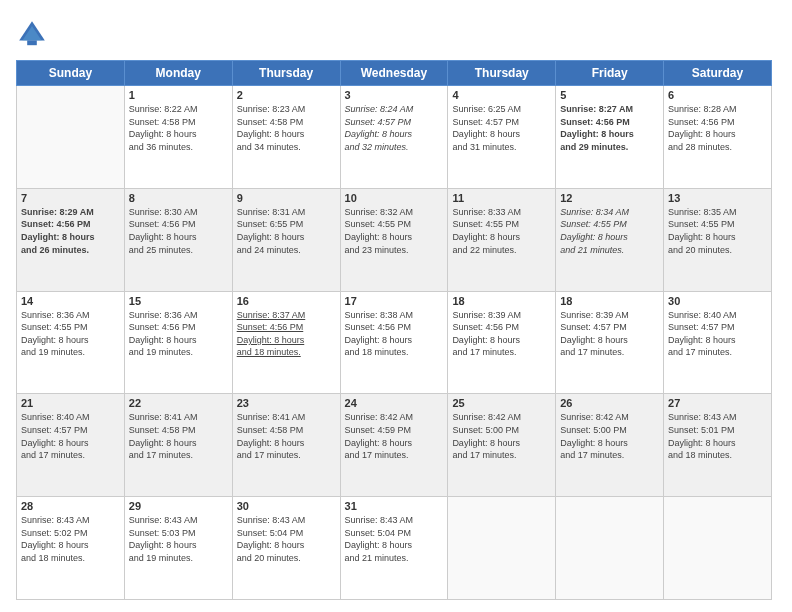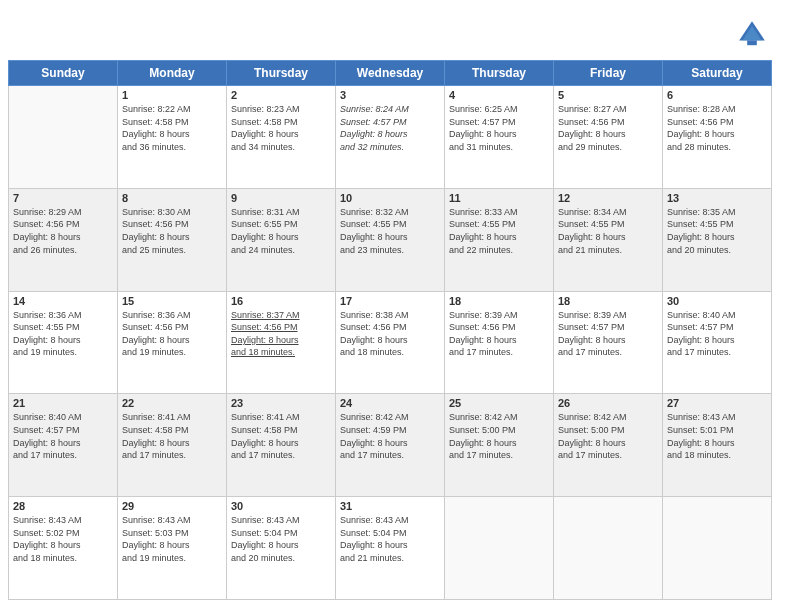--- a/index.html
+++ b/index.html
@@ -6,24 +6,23 @@
     body {
       font-family: Arial, sans-serif;
       background: #fff;
       width: 792px;
       height: 612px;
       overflow: hidden;
     }
     .page {
       width: 792px;
       height: 612px;
-      padding: 18px 20px 12px 8px;
+      padding: 18px 20px 12px 16px;
       display: flex;
       flex-direction: column;
-      align-items: flex-end;
     }
     .header {
       display: flex;
       justify-content: space-between;
       align-items: flex-start;
       margin-bottom: 10px;
     }
     .logo {
       display: flex;
       align-items: center;
@@ -168,37 +167,37 @@
           </td>
           <td class="day-cell">
             <span class="day-number">4</span>
             <div class="day-info" style="white-space: pre-line;">Sunrise: 6:25 AM
 Sunset: 4:57 PM
 Daylight: 8 hours
 and 31 minutes.</div>
           </td>
           <td class="day-cell">
             <span class="day-number">5</span>
-            <div class="day-info" style="white-space: pre-line;">Sunrise: 8:27 AM
+            <div class="day-info" style="white-space: pre-line; font-weight: bold;">Sunrise: 8:27 AM
 Sunset: 4:56 PM
 Daylight: 8 hours
 and 29 minutes.</div>
           </td>
           <td class="day-cell">
             <span class="day-number">6</span>
             <div class="day-info" style="white-space: pre-line;">Sunrise: 8:28 AM
 Sunset: 4:56 PM
 Daylight: 8 hours
 and 28 minutes.</div>
           </td>
         </tr>
         <tr>
           <td class="day-cell shaded">
             <span class="day-number">7</span>
-            <div class="day-info" style="white-space: pre-line;">Sunrise: 8:29 AM
+            <div class="day-info" style="white-space: pre-line; font-weight: bold;">Sunrise: 8:29 AM
 Sunset: 4:56 PM
 Daylight: 8 hours
 and 26 minutes.</div>
           </td>
           <td class="day-cell shaded">
             <span class="day-number">8</span>
             <div class="day-info" style="white-space: pre-line;">Sunrise: 8:30 AM
 Sunset: 4:56 PM
 Daylight: 8 hours
 and 25 minutes.</div>
@@ -219,21 +218,21 @@
           </td>
           <td class="day-cell shaded">
             <span class="day-number">11</span>
             <div class="day-info" style="white-space: pre-line;">Sunrise: 8:33 AM
 Sunset: 4:55 PM
 Daylight: 8 hours
 and 22 minutes.</div>
           </td>
           <td class="day-cell shaded">
             <span class="day-number">12</span>
-            <div class="day-info" style="white-space: pre-line;">Sunrise: 8:34 AM
+            <div class="day-info" style="white-space: pre-line; font-style: italic;">Sunrise: 8:34 AM
 Sunset: 4:55 PM
 Daylight: 8 hours
 and 21 minutes.</div>
           </td>
           <td class="day-cell shaded">
             <span class="day-number">13</span>
             <div class="day-info" style="white-space: pre-line;">Sunrise: 8:35 AM
 Sunset: 4:55 PM
 Daylight: 8 hours
 and 20 minutes.</div>

